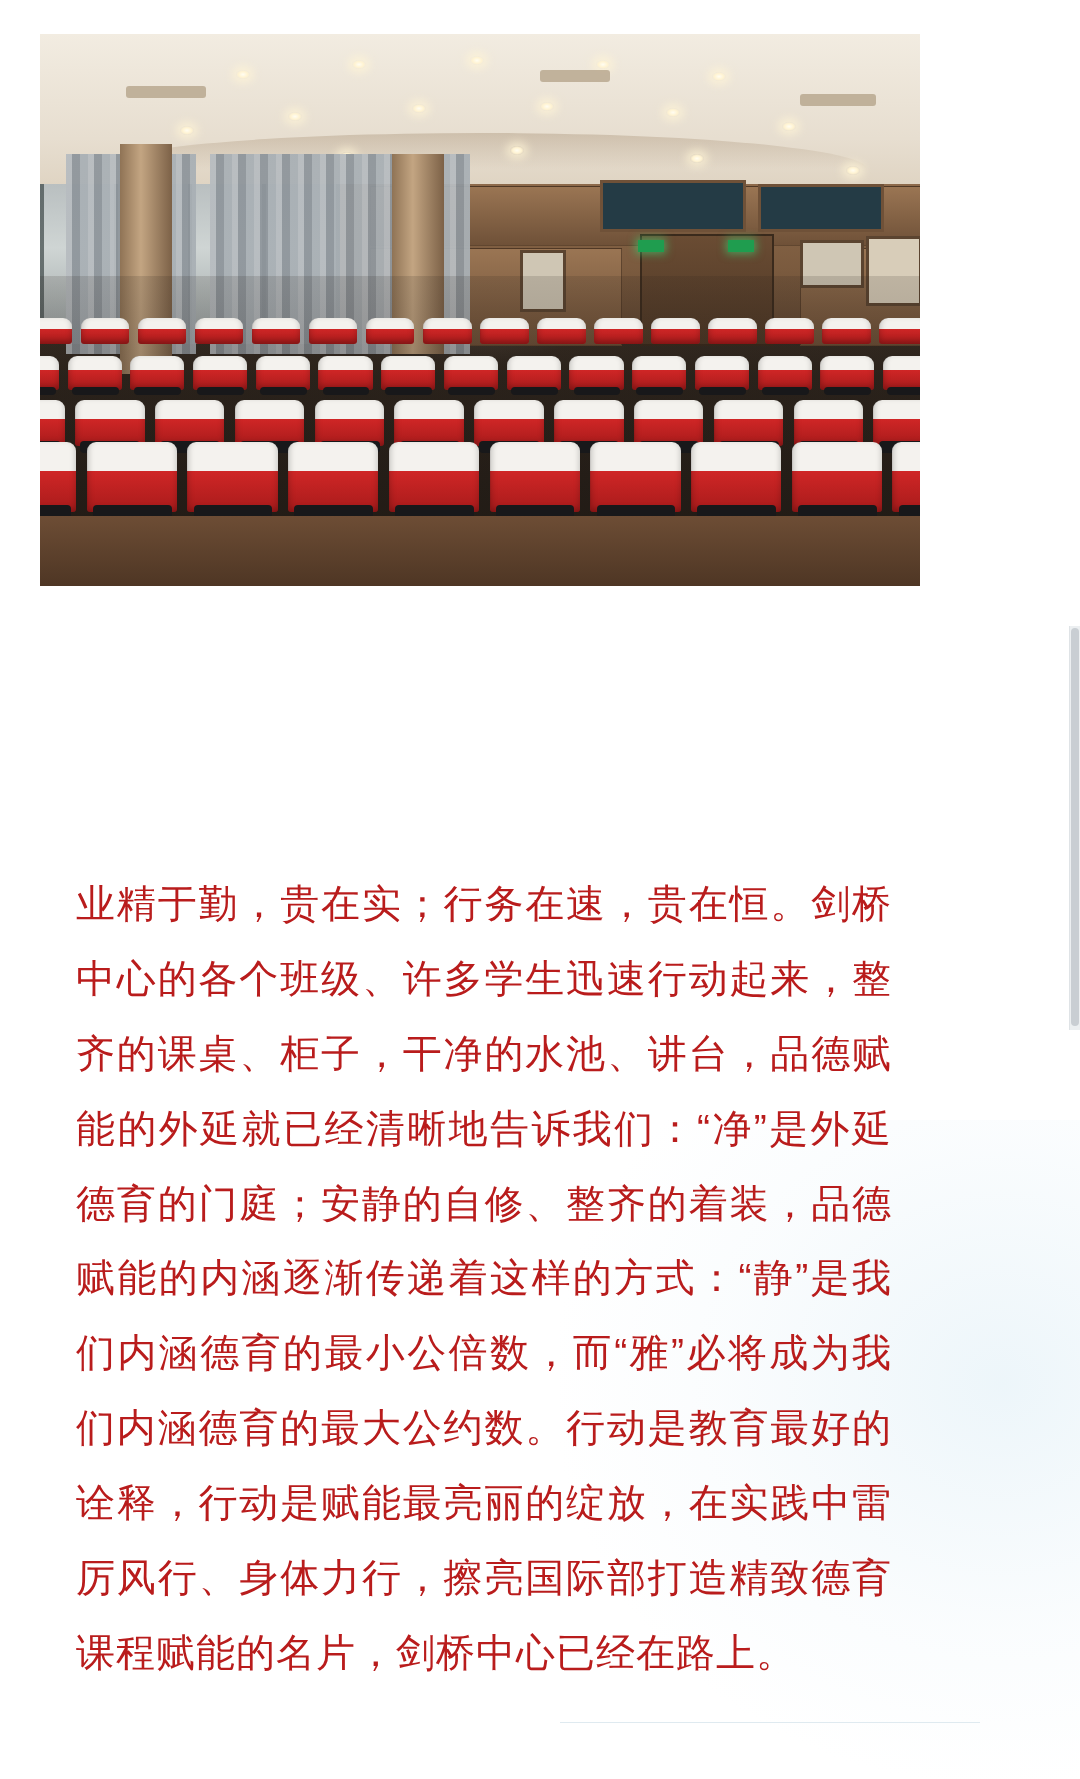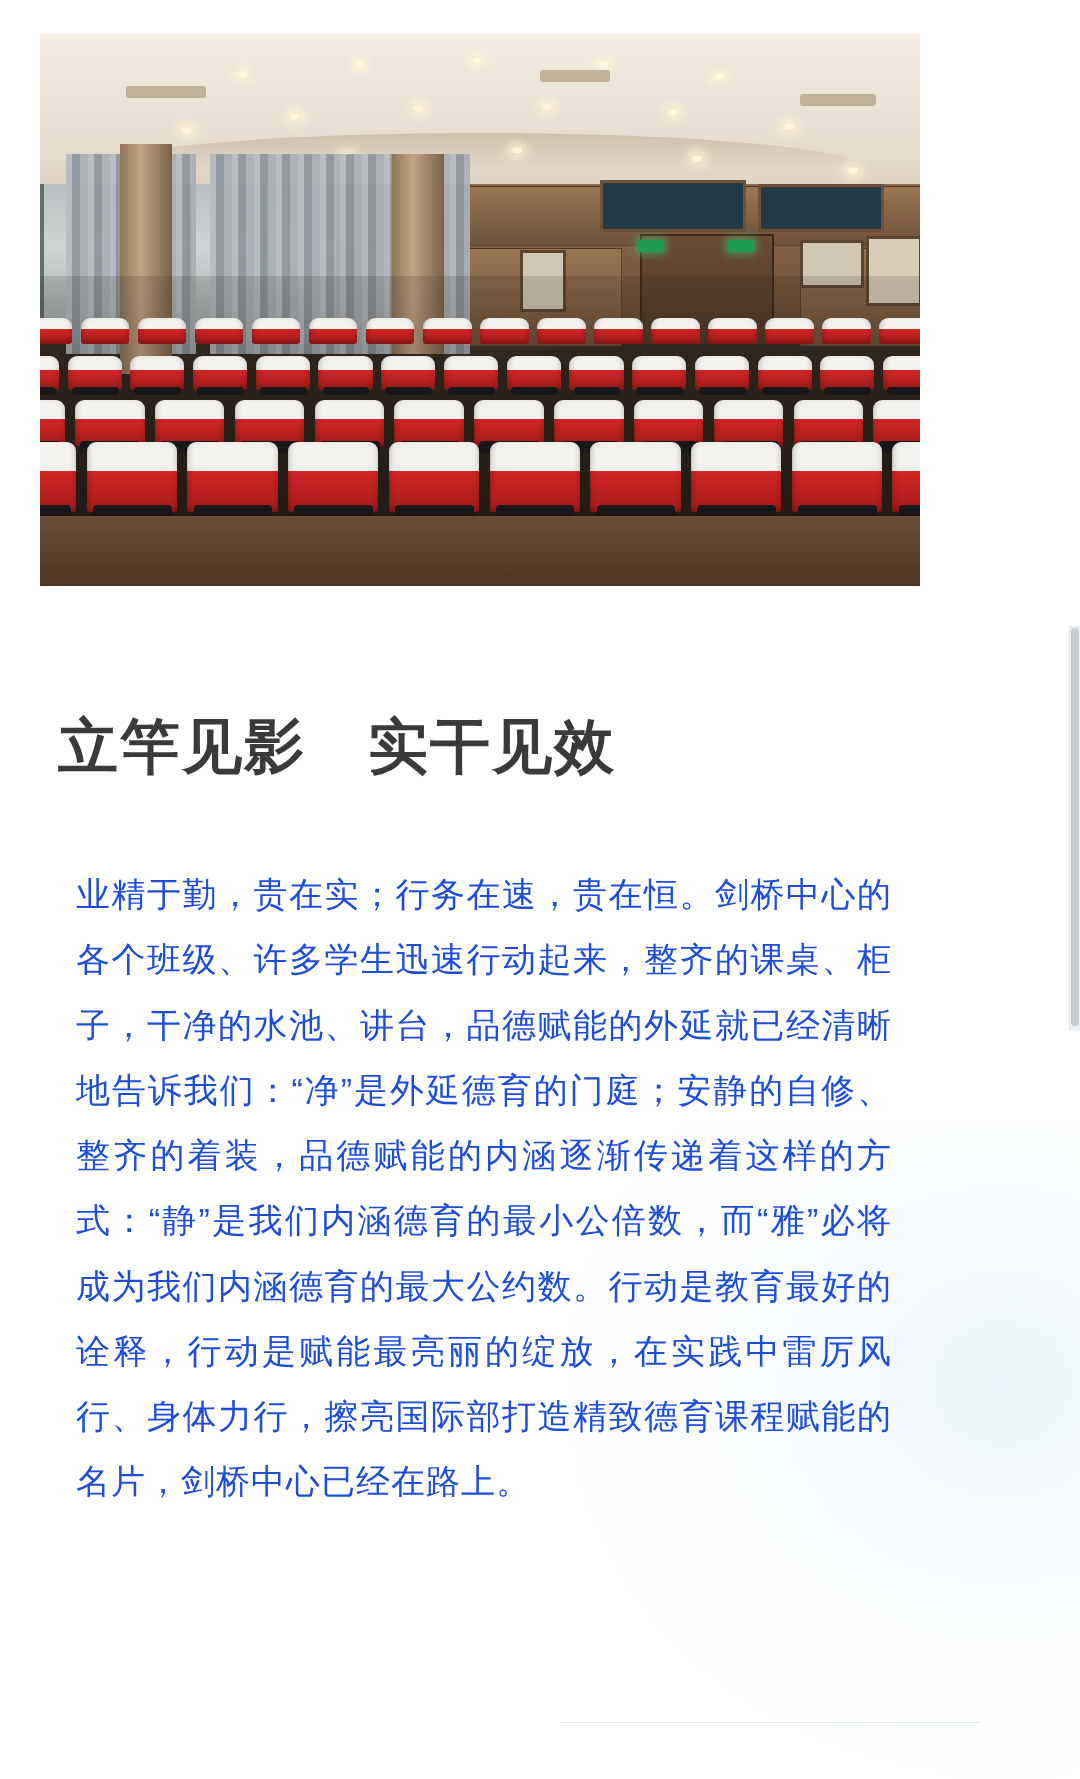--- a/index.html
+++ b/index.html
@@ -182,23 +182,23 @@
     color: #3a3a3a;
     letter-spacing: 2px;
     font-family: "Liberation Sans", "DejaVu Sans", sans-serif;
   }
 
   .body-copy {
     position: absolute;
     left: 76px;
     top: 828px;
     width: 816px;
-    font-size: 34px;
+    font-size: 39px;
     line-height: 1.92;
-    color: #1d4ed8;
+    color: #b91c1c;
     letter-spacing: 1px;
     text-align: justify;
     font-family: "Liberation Sans", "DejaVu Sans", sans-serif;
   }
 
   
   .scrollbar-track {
     position: absolute;
     right: 0;
     top: 626px;
@@ -421,21 +421,20 @@
           <div class="seat" style="left:93.4%;width:9.4%;height:70px;">
               <i class="base"></i>
             </div>
         </div>
 
         <div class="floor"></div>
       </div>
     </div>
   </div>
 
-  <h1 class="headline">立竿见影　实干见效</h1>
 
   <p class="body-copy">业精于勤，贵在实；行务在速，贵在恒。剑桥中心的各个班级、许多学生迅速行动起来，整齐的课桌、柜子，干净的水池、讲台，品德赋能的外延就已经清晰地告诉我们：“净”是外延德育的门庭；安静的自修、整齐的着装，品德赋能的内涵逐渐传递着这样的方式：“静”是我们内涵德育的最小公倍数，而“雅”必将成为我们内涵德育的最大公约数。行动是教育最好的诠释，行动是赋能最亮丽的绽放，在实践中雷厉风行、身体力行，擦亮国际部打造精致德育课程赋能的名片，剑桥中心已经在路上。</p>
 
   <div class="bottom-rule"></div>
 
   <div class="scrollbar-track"></div>
   <div class="scrollbar-thumb"></div>
 
 </div>
 

